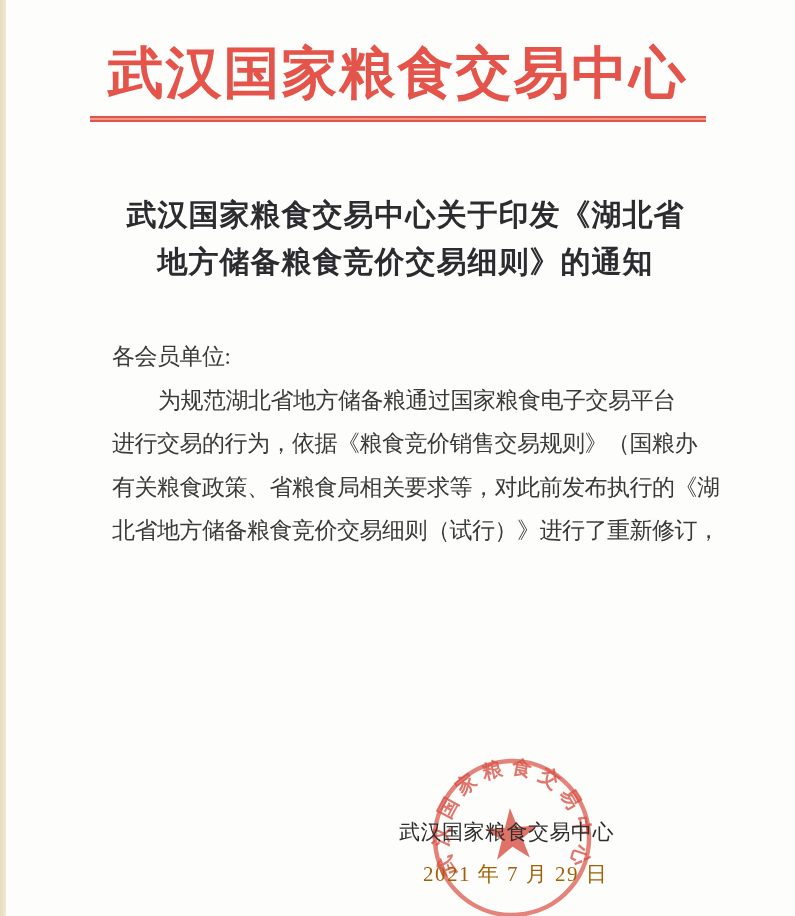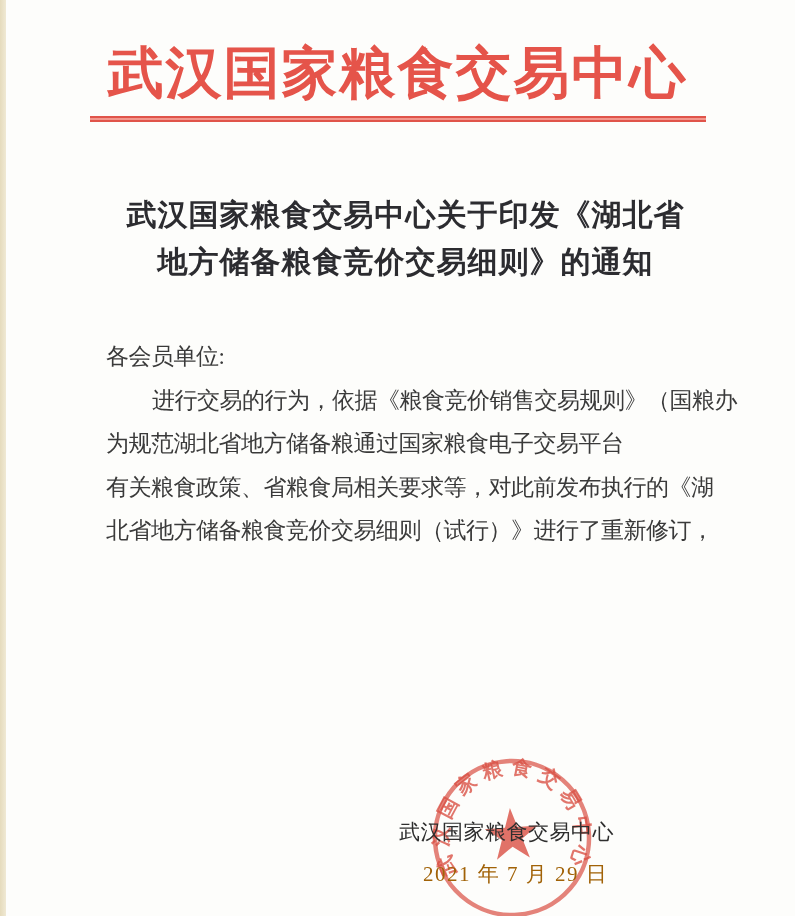--- a/index.html
+++ b/index.html
@@ -21,21 +21,21 @@
     position:absolute; top:116px; left:90px; width:616px; height:2px;
     background:#f2988e;
     border-top:2px solid #e0544a; border-bottom:2px solid #e0544a;
   }
   .doc-title {
     position:absolute; top:191px; left:56px; right:40px; margin:0;
     text-align:center; font-size:30px; font-weight:bold;
     color:#2c2c30; line-height:47px; letter-spacing:1px;
   }
   .body-text {
-    position:absolute; top:335px; left:106px; width:600px;
+    position:absolute; top:335px; left:112px; width:600px;
     font-size:23px; color:#3a3a3a; line-height:43.5px;
   }
   .salutation, .body-line { white-space:nowrap; letter-spacing:-0.5px; }
   .paragraph .body-line:first-child { text-indent:2em; }
   .seal {
     position:absolute; left:427px; top:753px; width:170px; height:170px;
     transform:rotate(-4deg); z-index:1;
   }
   .signature {
     position:absolute; left:399px; top:818px; font-size:21px;
@@ -54,22 +54,22 @@
 
   <div class="letterhead">武汉国家粮食交易中心</div>
 
   <div class="red-rule"></div>
 
   <h1 class="doc-title"><span>武汉国家粮食交易中心关于印发《湖北省</span><br><span>地方储备粮食竞价交易细则》的通知</span></h1>
 
   <div class="body-text">
     <div class="salutation">各会员单位:</div>
     <div class="paragraph">
+        <div class="body-line">为规范湖北省地方储备粮通过国家粮食电子交易平台</div>
         <div class="body-line">进行交易的行为，依据《粮食竞价销售交易规则》（国粮办</div>
-        <div class="body-line">为规范湖北省地方储备粮通过国家粮食电子交易平台</div>
         <div class="body-line">有关粮食政策、省粮食局相关要求等，对此前发布执行的《湖</div>
         <div class="body-line">北省地方储备粮食竞价交易细则（试行）》进行了重新修订，</div>
       </div>
   </div>
 
   <svg class="seal" viewBox="0 0 170 170" xmlns="http://www.w3.org/2000/svg">
     <circle cx="85" cy="85" r="77" fill="none" stroke="#d94f43" stroke-width="4.5" opacity="0.7"></circle>
     <path id="seal-arc" d="M 30.7,118.9 A 64,64 0 1 1 139.3,118.9" fill="none"></path>
     <text font-size="20" font-weight="bold" fill="#d94f43" opacity="0.78" letter-spacing="7" font-family="Liberation Serif, DejaVu Serif, serif">
       <textPath href="#seal-arc" startOffset="4">武汉国家粮食交易中心</textPath>

